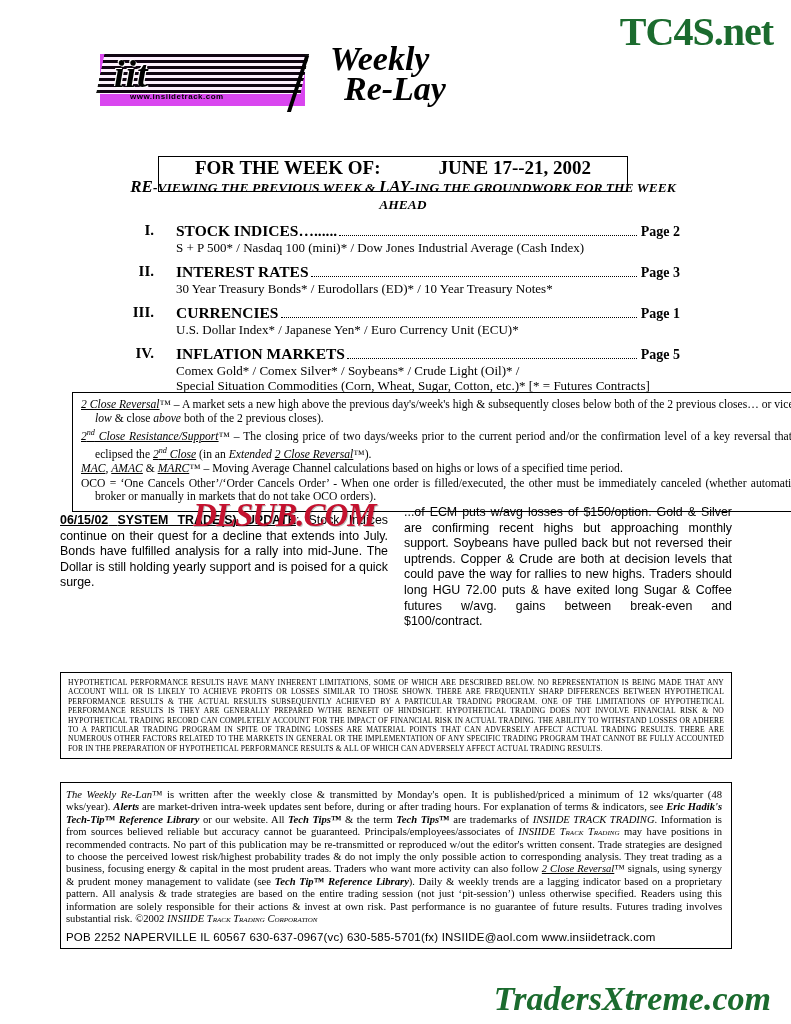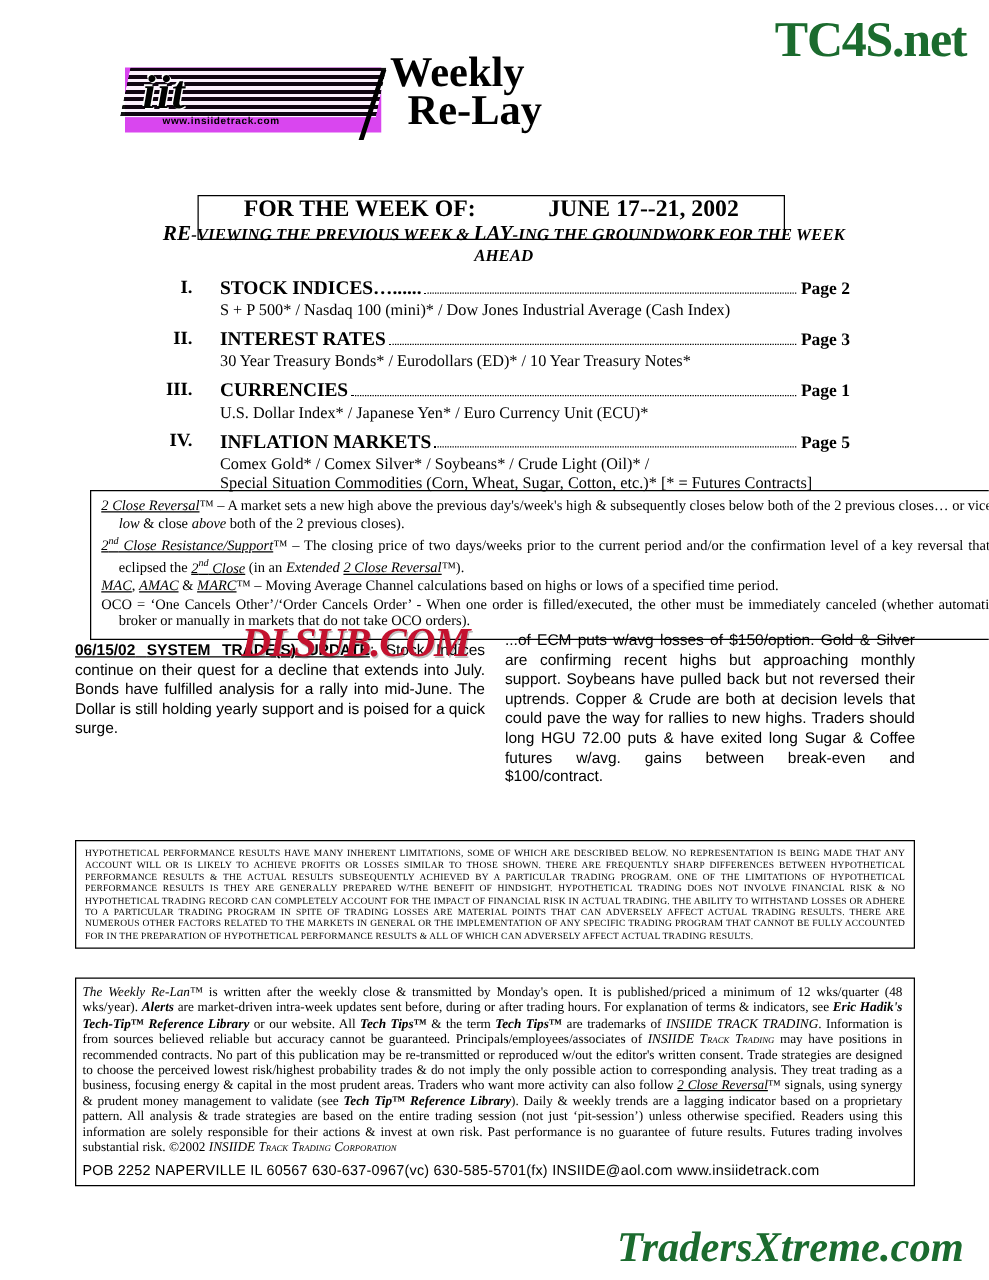--- a/index.html
+++ b/index.html
@@ -53,23 +53,23 @@
     letter-spacing:1px;
     text-shadow:1px 1px 0 #fff, -1px -1px 0 #fff;
   }
   .iit-logo .url{
     position:absolute;left:30px;top:38px;
     font-family:"Liberation Sans", sans-serif;
     font-size:8px;font-weight:bold;color:#000;
     letter-spacing:.5px;
   }
   .weekly-relay{
-    position:absolute;left:212px;top:-8px;
-    font-family:"Liberation Serif", serif;
-    font-weight:bold;
+    position:absolute;left:230px;top:-8px;
+    font-family:"Liberation Serif", serif;
+    font-style:italic;font-weight:bold;
     font-size:34px;
     line-height:30px;
     color:#000;
   }
   .weekly-relay .l2{margin-left:14px;display:block;}
   .slash{
     position:absolute;left:196px;top:4px;width:4px;height:56px;
     background:#000;transform:skewX(-18deg);
   }
 

